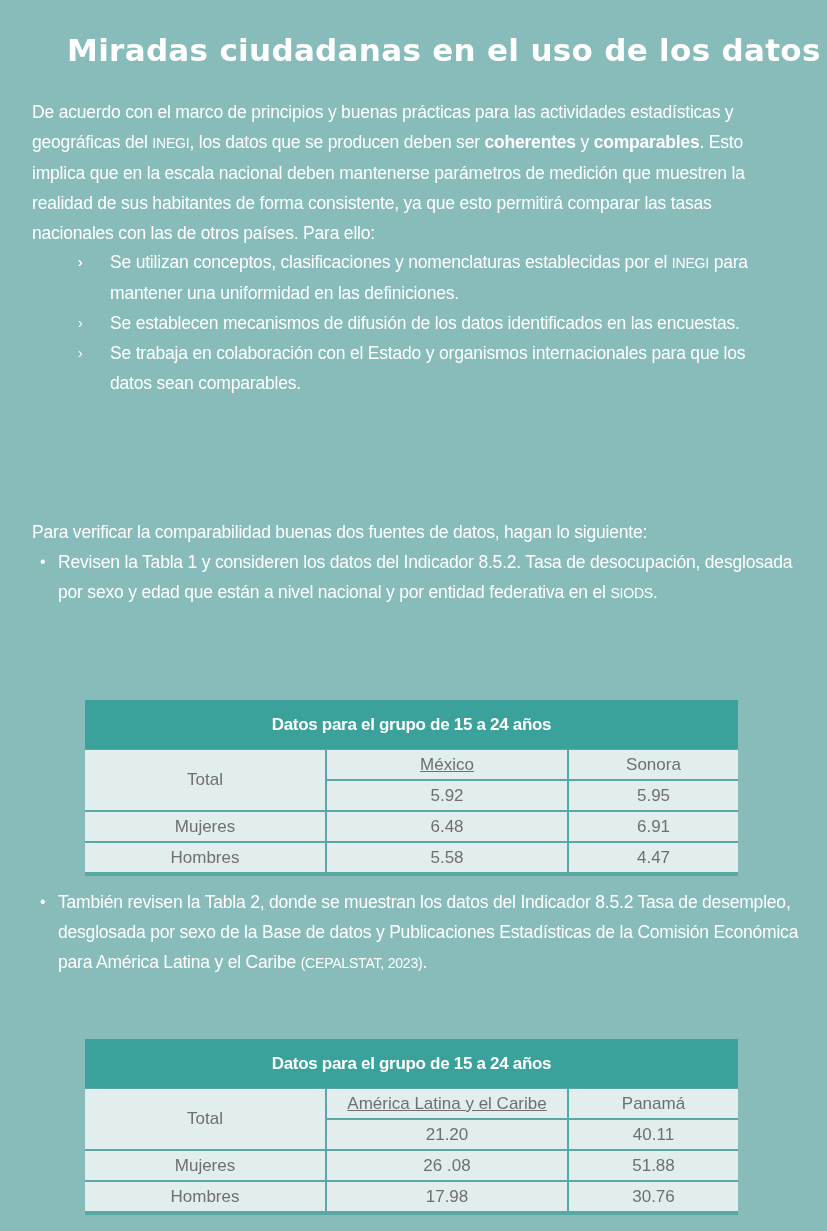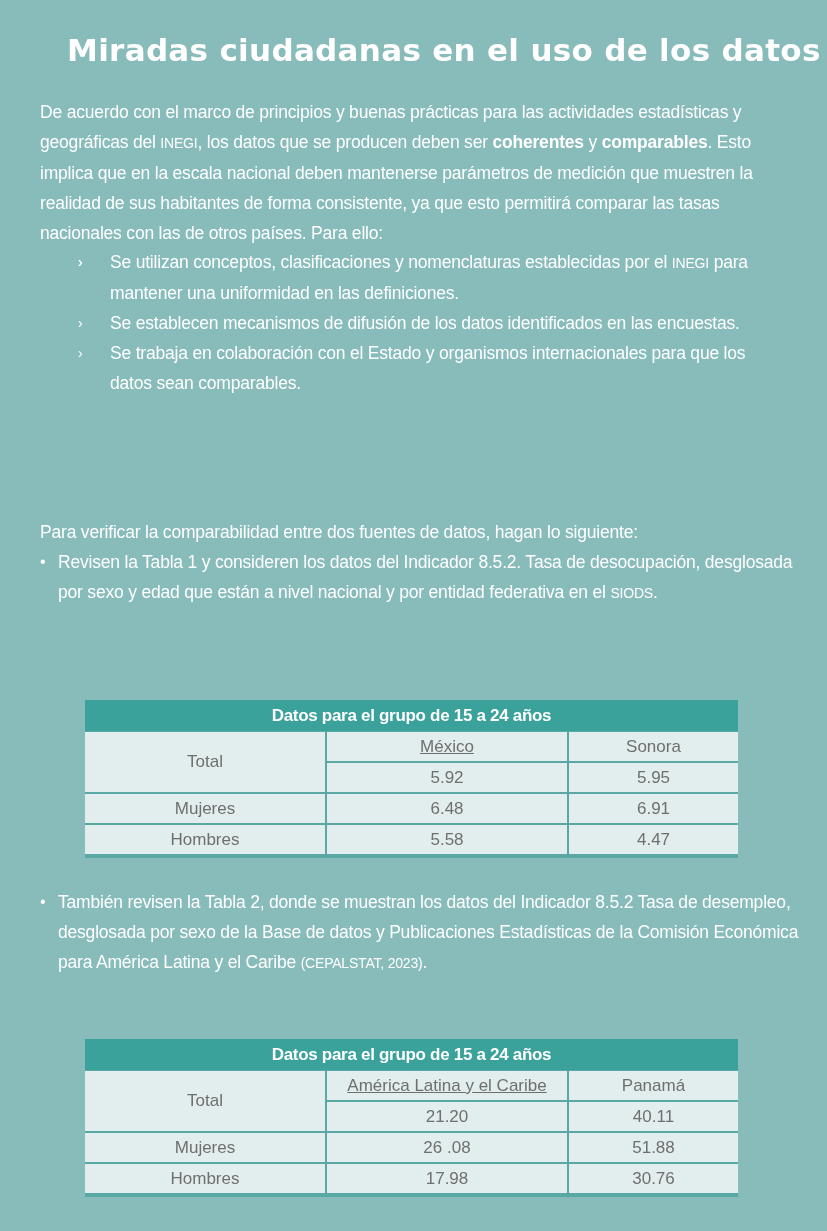--- a/index.html
+++ b/index.html
@@ -21,21 +21,21 @@
       top: 32px;
       font-family: "DejaVu Sans", sans-serif;
       font-weight: bold;
       font-size: 31px;
       letter-spacing: 0.3px;
       color: #ffffff;
       margin: 0;
     }
     .para {
       position: absolute;
-      left: 40px;
+      left: 32px;
       width: 760px;
       font-size: 17.5px;
       line-height: 30px;
       color: #ffffff;
       margin: 0;
       letter-spacing: -0.2px;
     }
     .para b { font-weight: bold; }
     .sc { font-size: 14px; }
     .intro { top: 97px; }
@@ -93,21 +93,21 @@
     }
     .t1 { top: 700px; }
     .t2 { top: 1039px; }
     table.data-table th.caption {
       background: #3aa19b;
       color: #ffffff;
       font-weight: bold;
       height: 31px;
       font-size: 17px;
       letter-spacing: -0.3px;
-      padding: 0;
+      padding: 9px;
     }
     table.data-table td {
       text-align: center;
       height: 29px;
       padding: 0;
       border: 2px solid #5aa8a3;
       border-top-width: 1px;
       border-bottom-width: 2px;
     }
     table.data-table tr td:first-child { border-left: none; }
@@ -122,21 +122,21 @@
 
 <p class="para intro"><span>De acuerdo con el marco de principios y buenas prácticas para las actividades estadísticas y geográficas del </span><span class="sc">INEGI</span><span>, los datos que se producen deben ser </span><b>coherentes</b><span> y </span><b>comparables</b><span>. Esto implica que en la escala nacional deben mantenerse parámetros de medición que muestren la realidad de sus habitantes de forma consistente, ya que esto permitirá comparar las tasas nacionales con las de otros países. Para ello:</span></p>
 
 <ul class="arrow-list">
   <li><span class="marker">›</span></li>
   <li><span class="marker">›</span><span>Se utilizan conceptos, clasificaciones y nomenclaturas establecidas por el </span><span class="sc">INEGI</span><span> para mantener una uniformidad en las definiciones.</span></li>
   <li><span class="marker">›</span><span>Se establecen mecanismos de difusión de los datos identificados en las encuestas.</span></li>
   <li><span class="marker">›</span><span>Se trabaja en colaboración con el Estado y organismos internacionales para que los datos sean comparables.</span></li>
 </ul>
 
-<p class="para verify">Para verificar la comparabilidad entre dos fuentes de datos, hagan lo siguiente:</p>
+<p class="para verify">Para verificar la comparabilidad buenas dos fuentes de datos, hagan lo siguiente:</p>
 
 <div class="bullet-item b1">
   <span class="dot">•</span><span>Revisen la Tabla 1 y consideren los datos del Indicador 8.5.2. Tasa de desocupación, desglosada por sexo y edad que están a nivel nacional y por entidad federativa en el </span><span class="sc">SIODS</span><span>.</span>
 </div>
 
 <table class="data-table t1">
   <tbody>
       <tr>
     <th class="caption" colspan="3">Datos para el grupo de 15 a 24 años</th>
   </tr>

